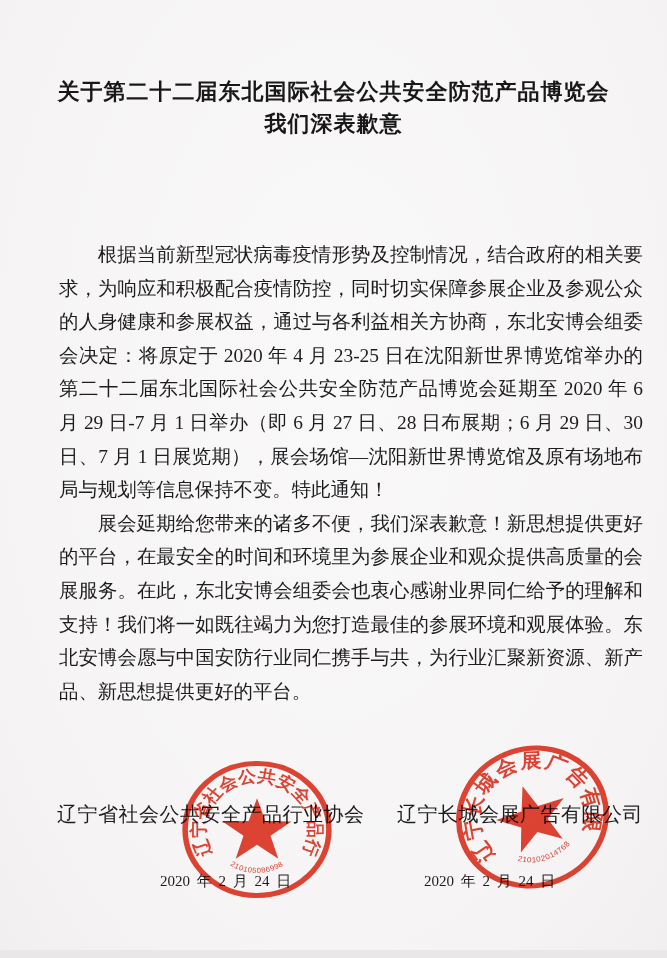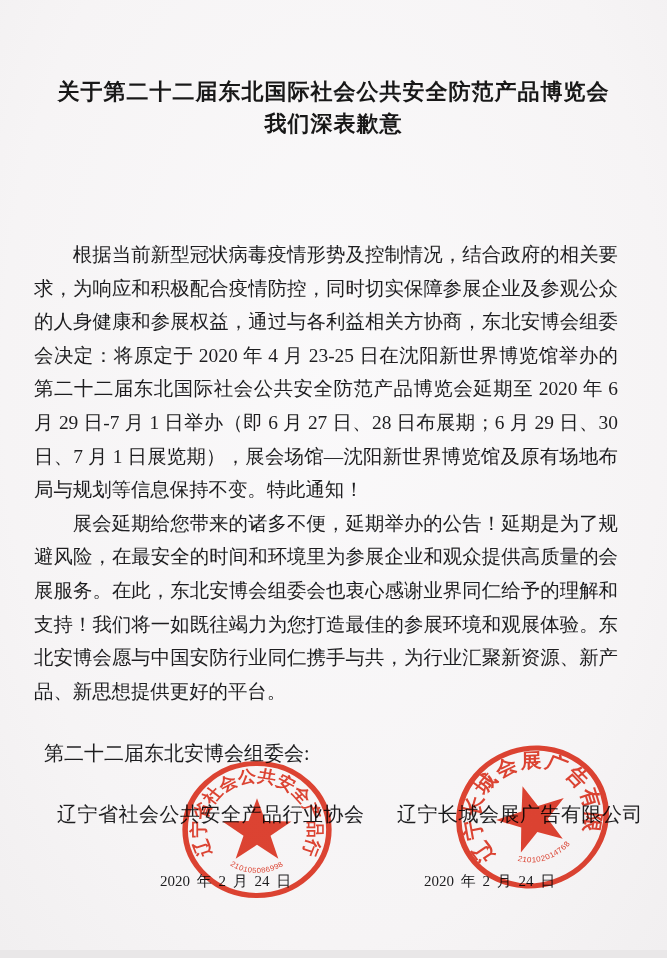--- a/index.html
+++ b/index.html
@@ -16,21 +16,21 @@
     text-align:center;
     font-family:"Liberation Sans", sans-serif;
     font-weight:bold;font-size:22px;line-height:32px;
     letter-spacing:1px;color:#181818;
   }
   .salutation{
     position:absolute;top:172px;left:45px;
     font-size:20px;white-space:nowrap;
   }
   .body-text{
-    position:absolute;top:238px;left:34px;width:584px;
+    position:absolute;top:238px;left:59px;width:584px;
     font-size:19.4px;line-height:33.6px;
     text-align:justify;
   }
   .body-text p{margin:0;text-indent:2em;}
   .committee{
     position:absolute;top:740px;left:44px;
     font-size:20px;white-space:nowrap;
   }
   .org{
     position:absolute;top:801px;font-size:20px;
@@ -59,24 +59,23 @@
 <div class="page">
 
   <h1 class="title">
     <span>关于第二十二届东北国际社会公共安全防范产品博览会</span><br>
     <span>我们深表歉意</span>
   </h1>
 
 
   <div class="body-text">
     <p>根据当前新型冠状病毒疫情形势及控制情况，结合政府的相关要求，为响应和积极配合疫情防控，同时切实保障参展企业及参观公众的人身健康和参展权益，通过与各利益相关方协商，东北安博会组委会决定：将原定于 2020 年 4 月 23-25 日在沈阳新世界博览馆举办的第二十二届东北国际社会公共安全防范产品博览会延期至 2020 年 6 月 29 日-7 月 1 日举办（即 6 月 27 日、28 日布展期；6 月 29 日、30 日、7 月 1 日展览期），展会场馆—沈阳新世界博览馆及原有场地布局与规划等信息保持不变。特此通知！</p>
-    <p>展会延期给您带来的诸多不便，延期举办的公告！延期是为了规避风险，在最安全的时间和环境里为参展企业和观众提供高质量的会展服务。在此，东北安博会组委会也衷心感谢业界同仁给予的理解和支持！我们将一如既往竭力为您打造最佳的参展环境和观展体验。东北安博会愿与中国安防行业同仁携手与共，为行业汇聚新资源、新产品、新思想提供更好的平台。</p>
+    <p>展会延期给您带来的诸多不便，我们深表歉意！新思想提供更好的平台，在最安全的时间和环境里为参展企业和观众提供高质量的会展服务。在此，东北安博会组委会也衷心感谢业界同仁给予的理解和支持！我们将一如既往竭力为您打造最佳的参展环境和观展体验。东北安博会愿与中国安防行业同仁携手与共，为行业汇聚新资源、新产品、新思想提供更好的平台。</p>
   </div>
 
-  <div class="committee">第二十二届东北安博会组委会:</div>
 
   <div class="org org-left">辽宁省社会公共安全产品行业协会</div>
   <div class="org org-right">辽宁长城会展广告有限公司</div>
 
   <div class="date date-left">2020 年 2 月 24 日</div>
   <div class="date date-right">2020 年 2 月 24 日</div>
 
   <div class="seal seal-left">
       <svg viewBox="0 0 200 200" preserveAspectRatio="none">
         <defs>

